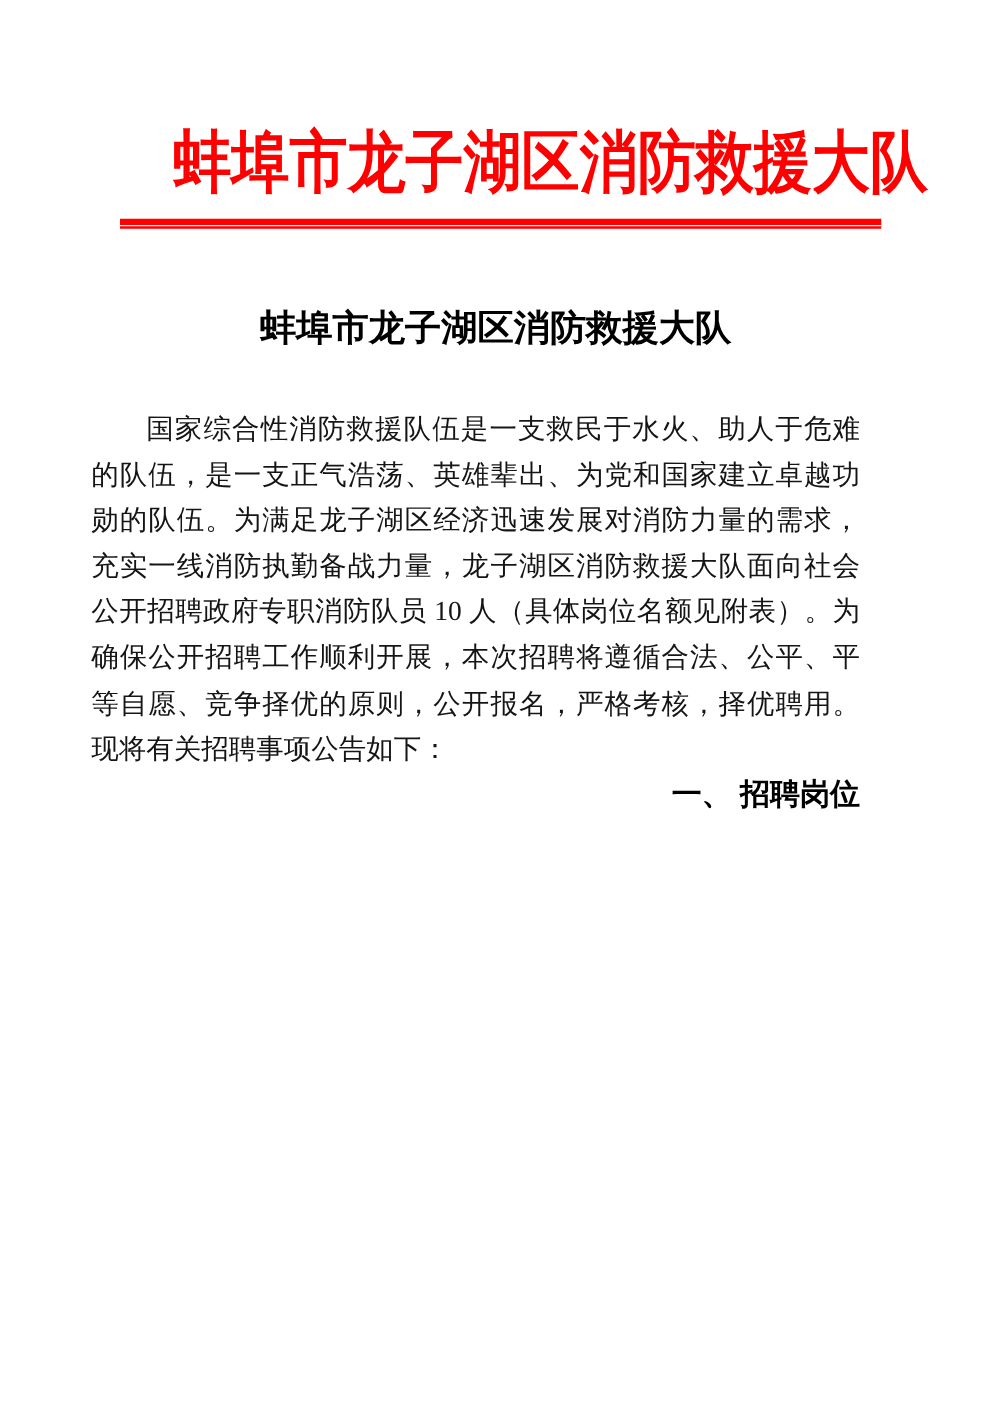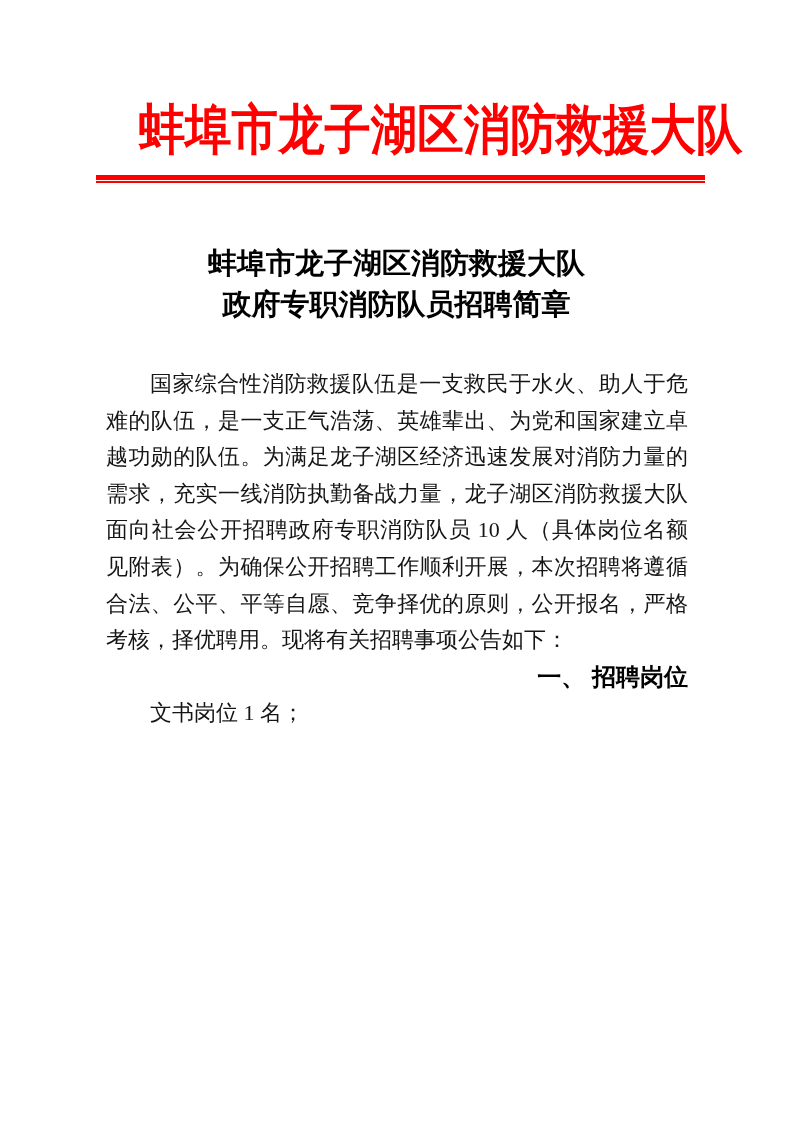--- a/index.html
+++ b/index.html
@@ -44,21 +44,21 @@
     text-align:center;
     font-family:"Liberation Sans","DejaVu Sans",sans-serif;
     font-weight:bold;
     font-size:29px;
     line-height:41px;
     color:#000000;
   }
   .title-line{display:block;}
   
   .content{
-    margin:41px 105px 0 106px; 
+    margin:41px 105px 0 73px; 
     font-size:22px;
     line-height:36.6px;
   }
   .para{
     margin:0;
     text-indent:44px;
     text-align:justify;
     text-justify:inter-ideograph;
     word-break:break-all;
   }
@@ -82,23 +82,21 @@
     <div class="letterhead-rule">
       <div class="rule-thick"></div>
       <div class="rule-gap"></div>
       <div class="rule-thin"></div>
     </div>
   </header>
 
   <main>
     <h1 class="doc-title">
       <span class="title-line">蚌埠市龙子湖区消防救援大队</span>
-      <span class="title-line">政府专职消防队员招聘简章</span>
     </h1>
 
     <section class="content">
       <p class="para">国家综合性消防救援队伍是一支救民于水火、助人于危难的队伍，是一支正气浩荡、英雄辈出、为党和国家建立卓越功勋的队伍。为满足龙子湖区经济迅速发展对消防力量的需求，充实一线消防执勤备战力量，龙子湖区消防救援大队面向社会公开招聘政府专职消防队员 10 人（具体岗位名额见附表）。为确保公开招聘工作顺利开展，本次招聘将遵循合法、公平、平等自愿、竞争择优的原则，公开报名，严格考核，择优聘用。现将有关招聘事项公告如下：</p>
       <p class="para heading">一、 招聘岗位</p>
-      <p class="para">文书岗位 1 名；</p>
     </section>
   </main>
 
 </div>
 
 </body></html>

